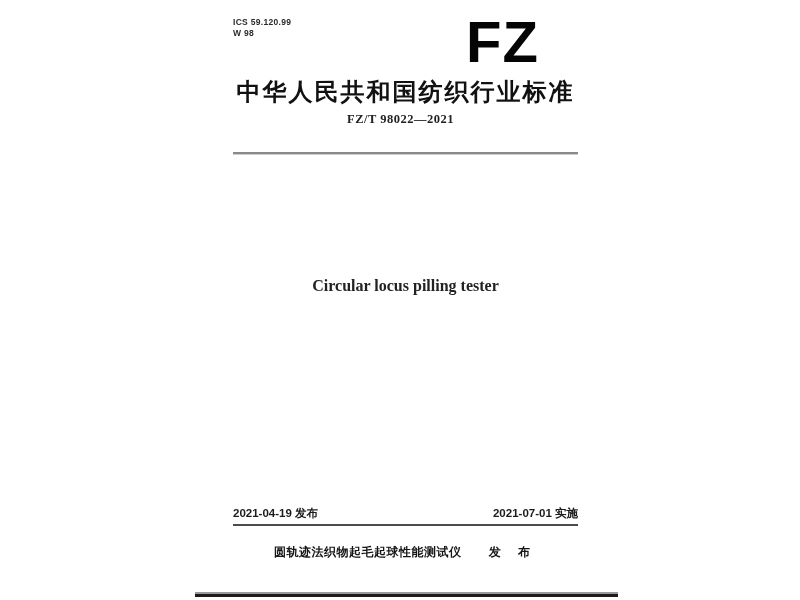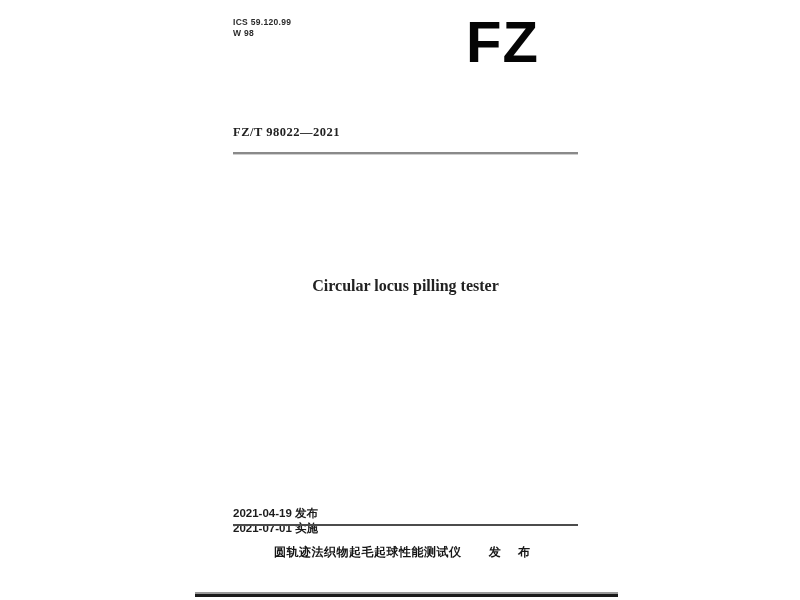--- a/index.html
+++ b/index.html
@@ -50,22 +50,22 @@
   .header-title {
     top: 76px;
     font-size: 24px;
     font-weight: bold;
     letter-spacing: 2px;
     text-align: center;
     white-space: nowrap;
     color: #111;
   }
   .std-num {
-    top: 125px;
-    text-align: left;
+    top: 112px;
+    text-align: center;
     padding-right: 10px;
     box-sizing: border-box;
     font-family: "Liberation Serif", serif;
     font-weight: bold;
     font-size: 12.5px;
     letter-spacing: 0.5px;
     color: #222;
   }
   .rule-top {
     top: 152px;
@@ -90,21 +90,20 @@
     font-size: 16px;
     color: #222;
   }
   .dates-row {
     top: 506px;
     display: flex;
     justify-content: space-between;
     font-size: 11.5px;
     font-weight: bold;
     color: #1c1c1c;
-    flex-direction: column;
   }
   .rule-footer {
     top: 524px;
     height: 2px;
     background: #4c4c4c;
   }
   .publisher-row {
     top: 544px;
     text-align: center;
     font-size: 12px;
@@ -134,20 +133,21 @@
 
 <div class="page">
 
   <div class="ics-block">
     <div>ICS 59.120.99</div>
     <div>W 98</div>
   </div>
 
   <div class="fz-logo">FZ</div>
 
+  <div class="col header-title">中华人民共和国纺织行业标准</div>
 
   <div class="col std-num">FZ/T 98022—2021</div>
 
   <div class="col rule-top"></div>
 
 
   <div class="col doc-subtitle">Circular locus pilling tester</div>
 
   <div class="col dates-row">
     <span>2021-04-19 发布</span>

